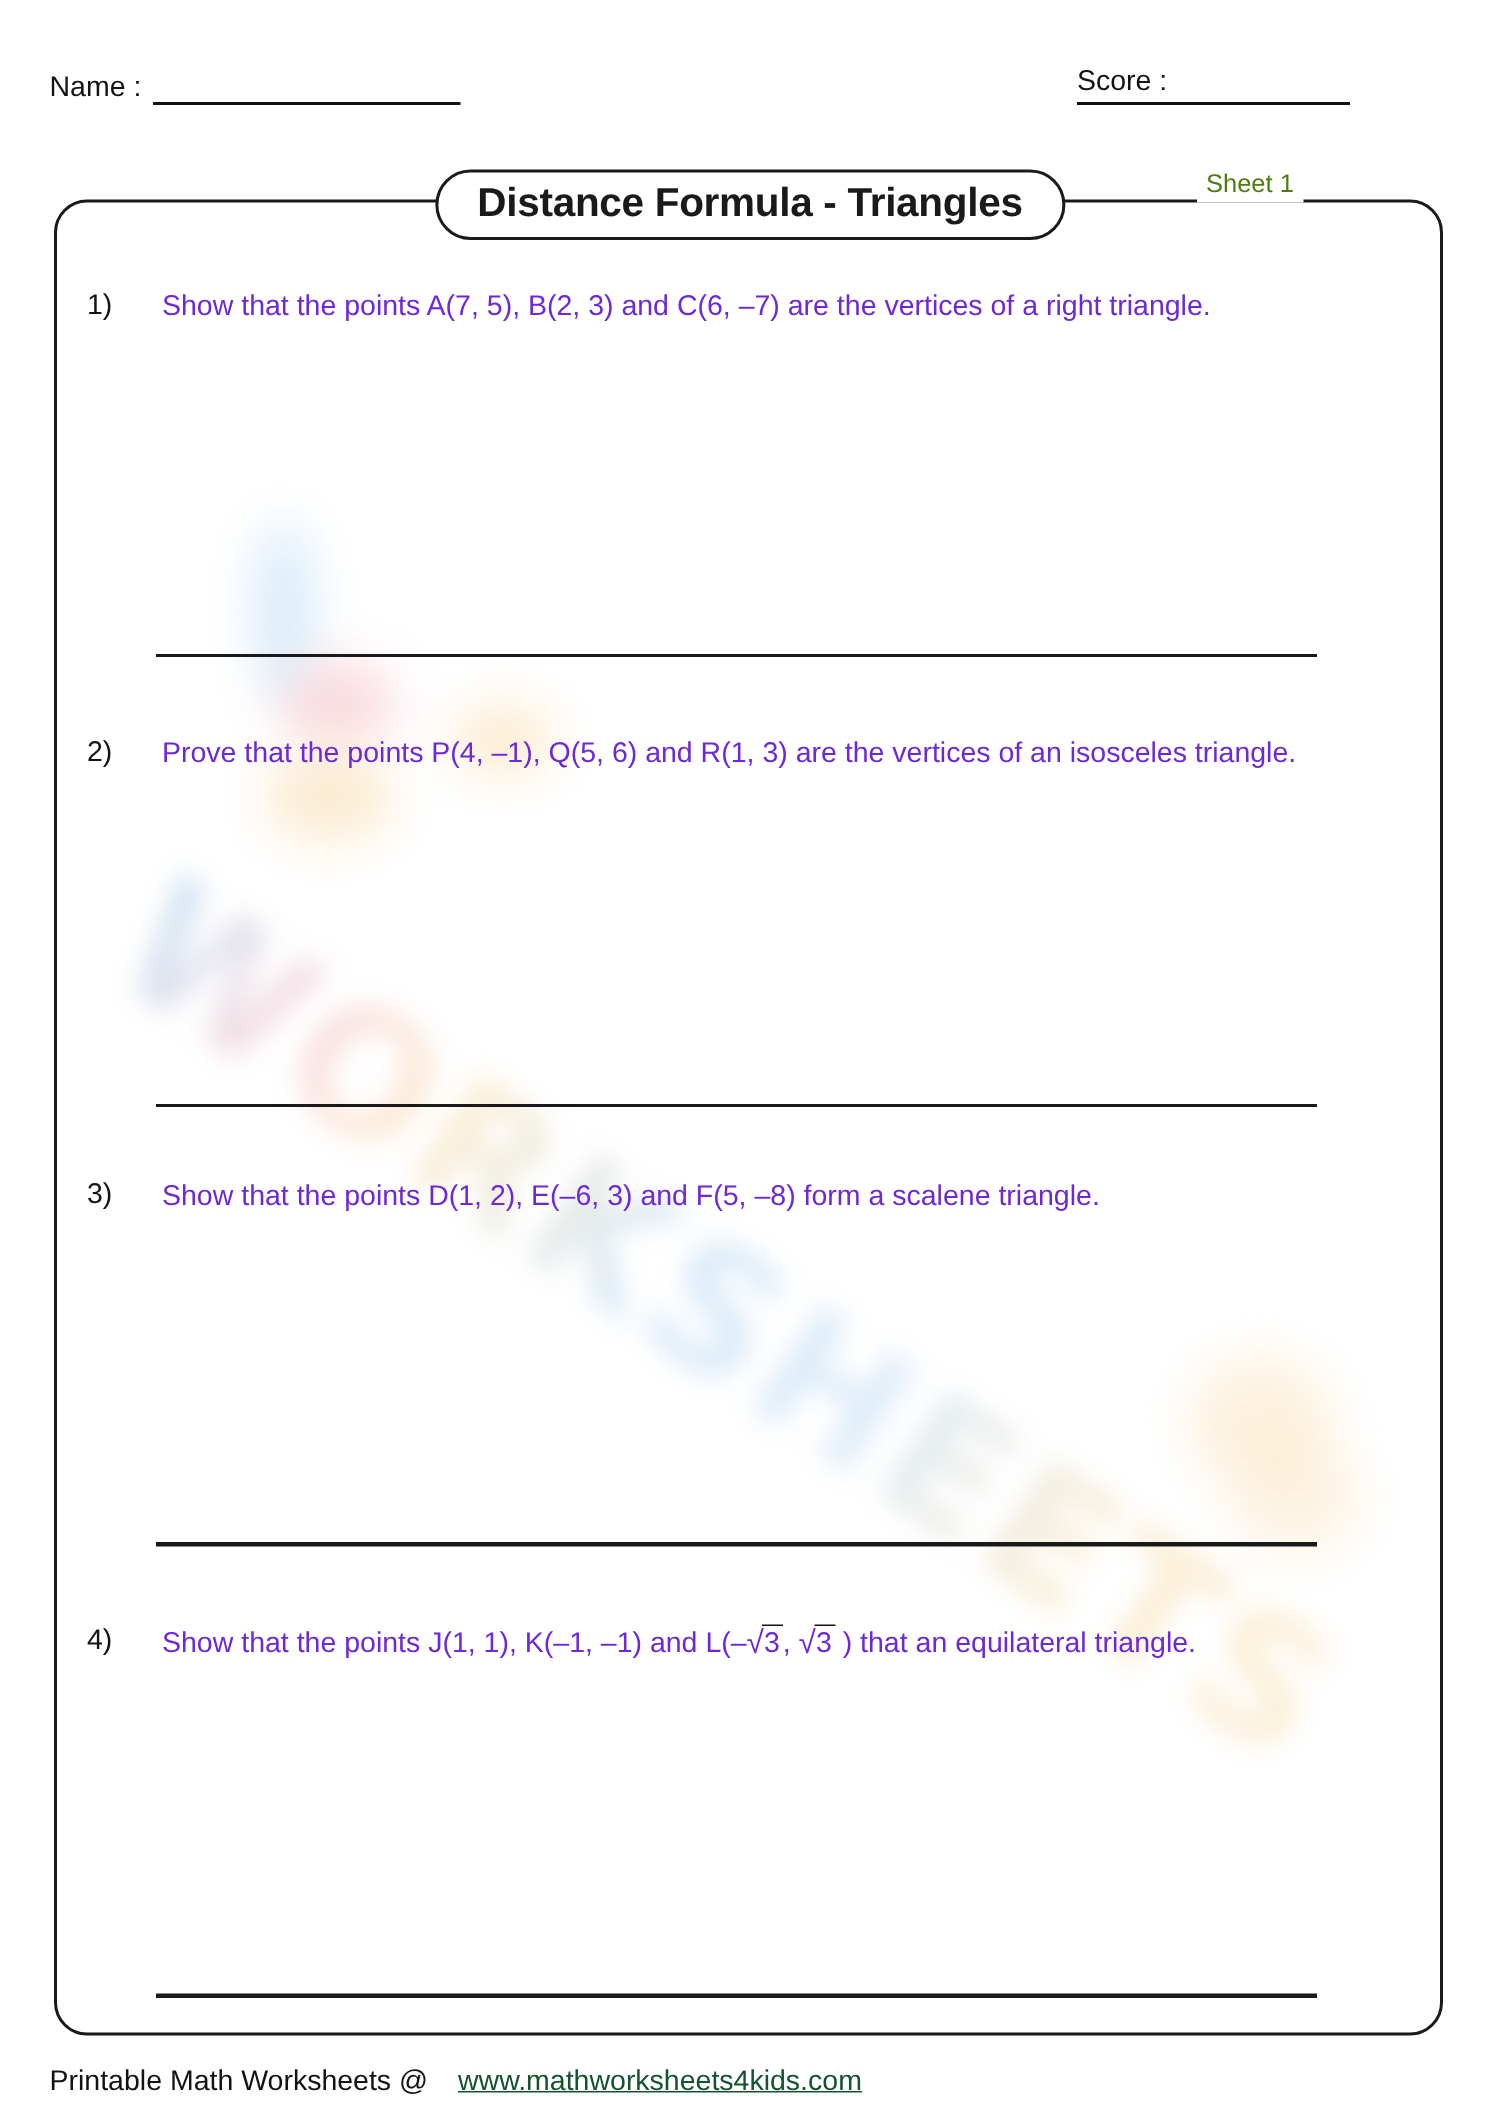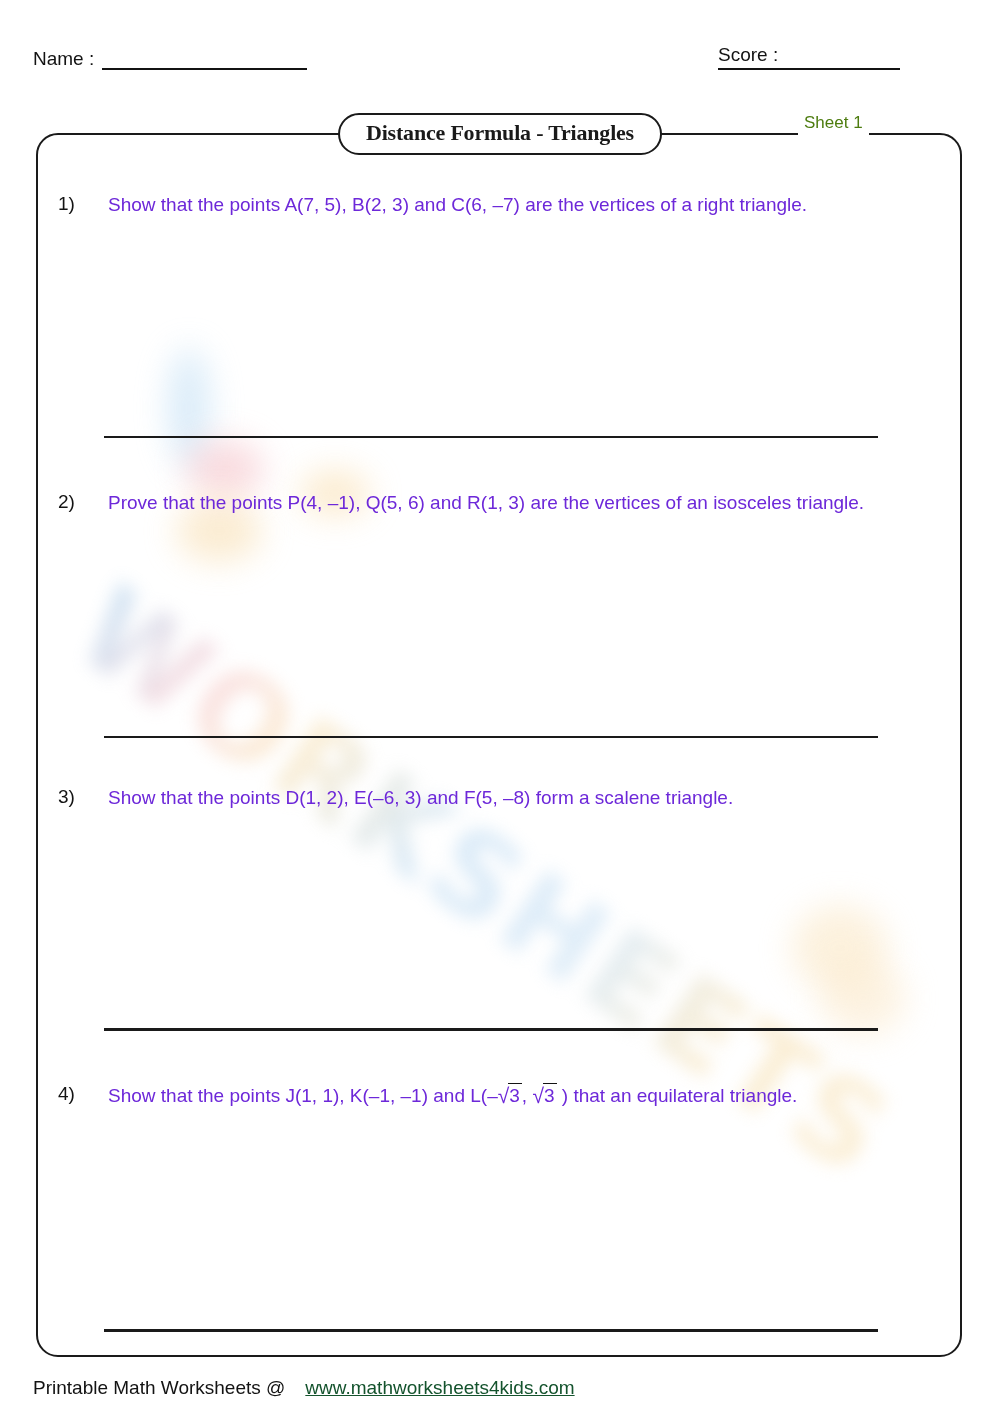--- a/index.html
+++ b/index.html
@@ -101,24 +101,24 @@
     transform: translateX(-50%);
     top: 113px;
     background: #ffffff;
     border: 2px solid #1a1a1a;
     border-radius: 26px;
     padding: 5px 26px 7px 26px;
     z-index: 3;
     white-space: nowrap;
   }
   #title-text {
-    font-size: 22px;
+    font-size: 27px;
     font-weight: 700;
     color: #1a1a1a;
-    font-family: Liberation Serif, serif;
+    font-family: Liberation Sans, sans-serif;
     letter-spacing: -.2px;
   }
   #sheet-label {
     position: absolute;
     left: 798px;
     top: 113px;
     font-size: 17px;
     color: #4d7c0f;
     background: #ffffff;
     padding: 0 6px 2px 6px;

